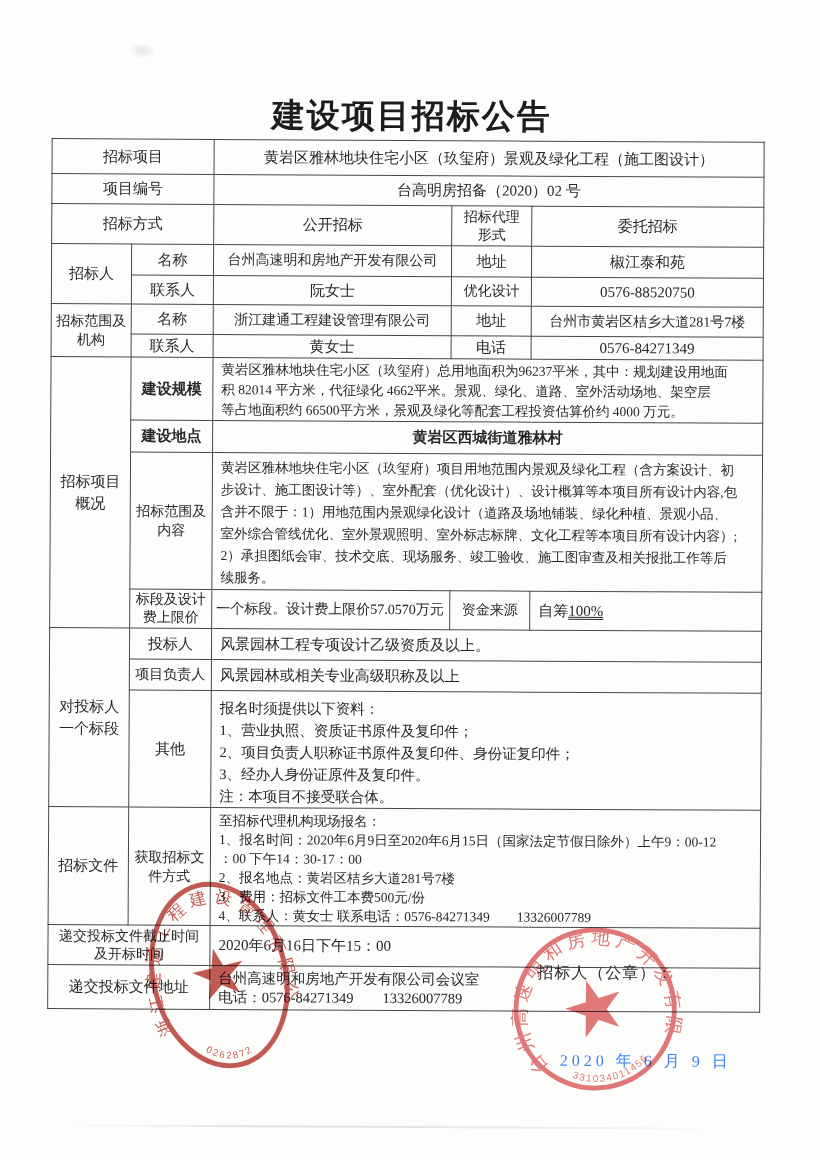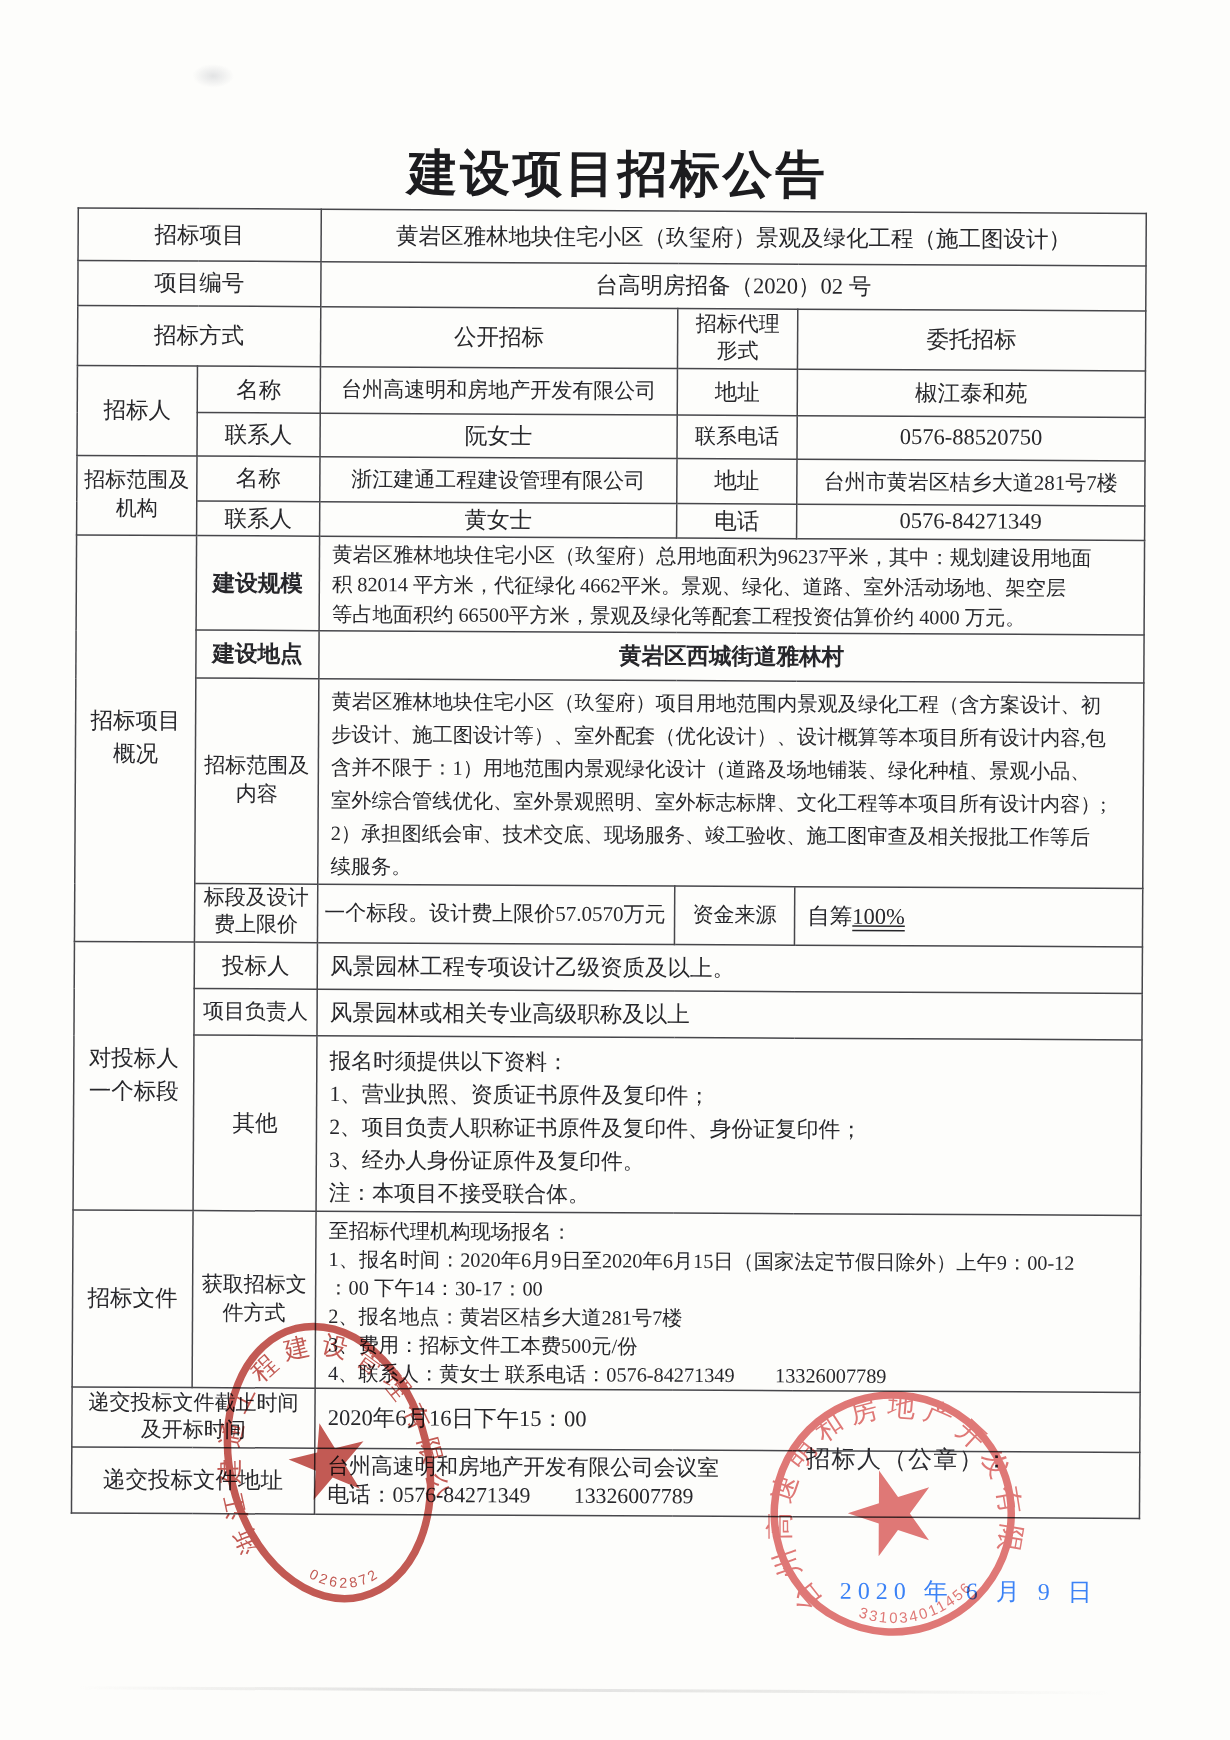--- a/index.html
+++ b/index.html
@@ -73,21 +73,21 @@
       <tr style="height:31px">
         <td rowspan="2">招标人</td>
         <td>名称</td>
         <td class="f14">台州高速明和房地产开发有限公司</td>
         <td>地址</td>
         <td>椒江泰和苑</td>
       </tr>
       <tr style="height:29px">
         <td>联系人</td>
         <td>阮女士</td>
-        <td class="f14">联系电话</td>
+        <td class="f14">优化设计</td>
         <td>0576-88520750</td>
       </tr>
 
       <tr style="height:30px">
         <td rowspan="2" class="pre f14" style="line-height:19px">招标范围及
 机构</td>
         <td>名称</td>
         <td class="f14">浙江建通工程建设管理有限公司</td>
         <td>地址</td>
         <td class="f14">台州市黄岩区桔乡大道281号7楼</td>

